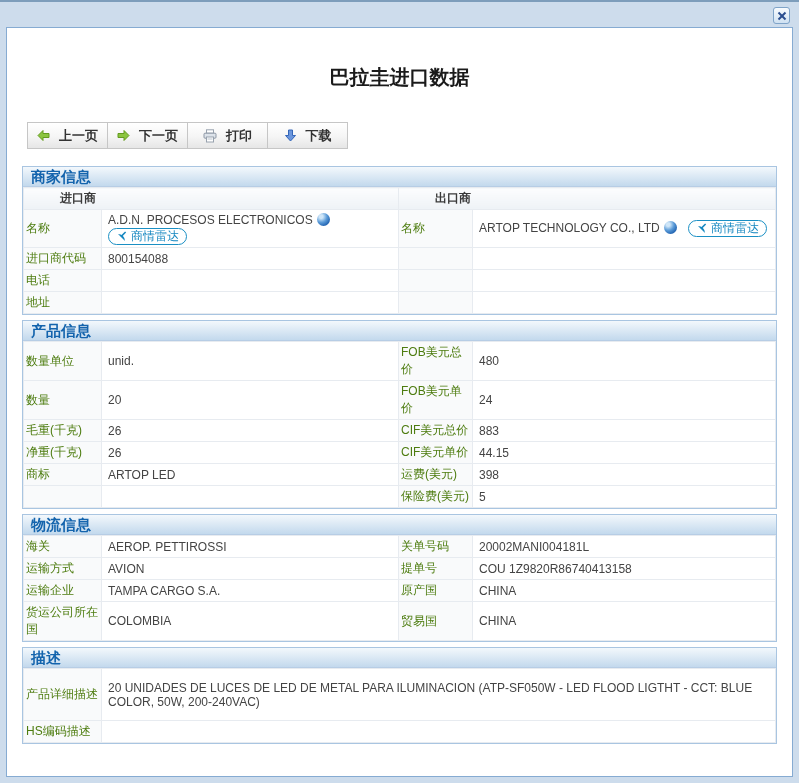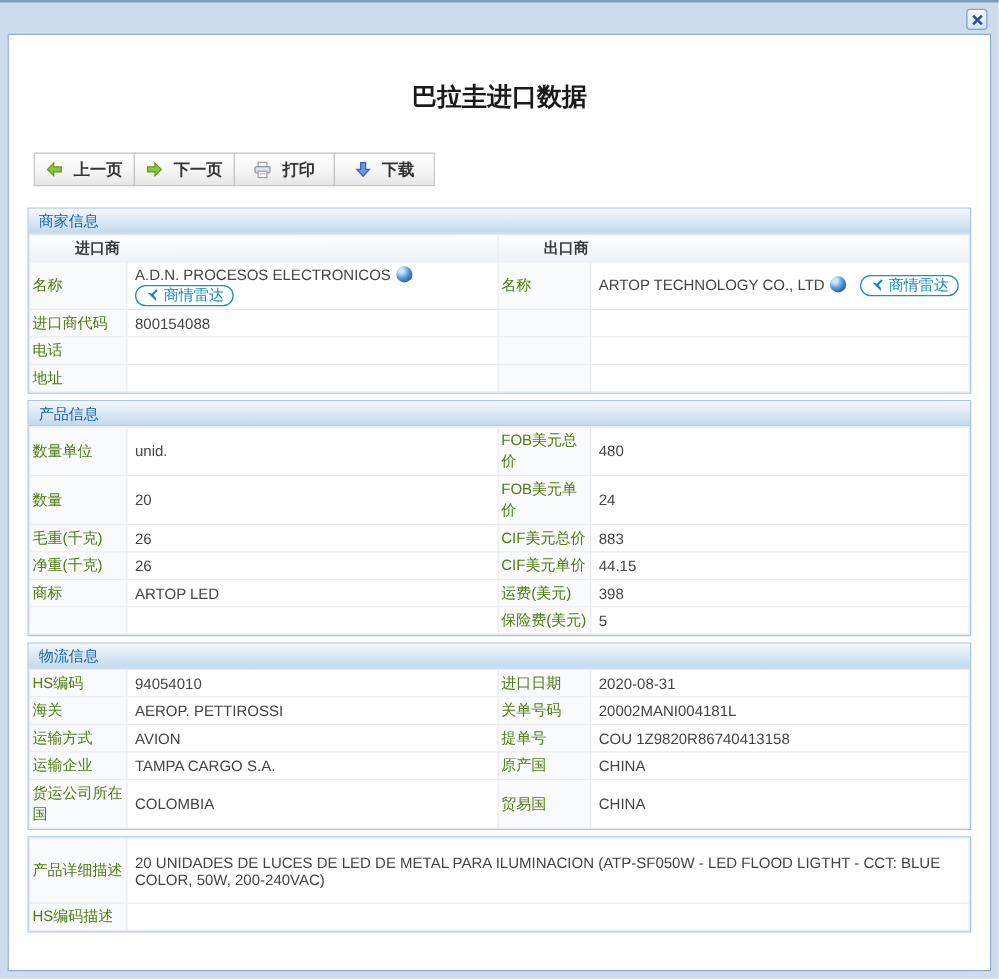--- a/index.html
+++ b/index.html
@@ -41,21 +41,21 @@
     border:1px solid #c6c6c6; margin-right:-1px;
     background:linear-gradient(#ffffff,#f5f5f5 55%,#e6e6e6);
     font-size:13px; color:#333; cursor:pointer;
   }
   .btn svg { flex:0 0 auto; }
 
   .sections { margin:17px 15px 0 15px; }
   .section { border:1px solid #a9c5e1; margin-bottom:5px; background:#fff; }
   .sec-header {
     height:20px; line-height:20px; padding-left:8px;
-    font-size:12px; font-weight:normal; color:#1464ad;
+    font-size:15px; font-weight:bold; color:#1464ad;
     background:linear-gradient(#f3f8fc,#c3d9ed);
     border-bottom:1px solid #b7cde5;
   }
   table { width:100%; border-collapse:collapse; table-layout:fixed; }
   td {
     border:1px solid #e7ebf0;
     font-size:12px; color:#444;
     padding:2px 6px; height:21px;
     overflow:hidden; word-wrap:break-word;
     background:#fff; vertical-align:middle;
@@ -251,26 +251,20 @@
       <div class="section">
         <div class="sec-header">物流信息</div>
         <table>
           <colgroup>
               <col style="width:78px">
               <col style="width:297px">
               <col style="width:74px">
               <col>
             </colgroup>
           <tbody>
-              <tr>
-            <td class="lbl">HS编码</td>
-            <td>94054010</td>
-            <td class="lbl">进口日期</td>
-            <td>2020-08-31</td>
-          </tr>
           <tr>
             <td class="lbl">海关</td>
             <td>AEROP. PETTIROSSI</td>
             <td class="lbl">关单号码</td>
             <td>20002MANI004181L</td>
           </tr>
           <tr>
             <td class="lbl">运输方式</td>
             <td>AVION</td>
             <td class="lbl">提单号</td>
@@ -286,20 +280,21 @@
             <td class="lbl">货运公司所在国</td>
             <td>COLOMBIA</td>
             <td class="lbl">贸易国</td>
             <td>CHINA</td>
           </tr>
         </tbody>
           </table>
       </div>
 
       <div class="section">
+        <div class="sec-header">描述</div>
         <table>
           <colgroup>
               <col style="width:78px">
               <col>
             </colgroup>
           <tbody>
               <tr class="r42">
             <td class="lbl">产品详细描述</td>
             <td>20 UNIDADES DE LUCES DE LED DE METAL PARA ILUMINACION (ATP-SF050W - LED FLOOD LIGTHT - CCT: BLUE COLOR, 50W, 200-240VAC)</td>
           </tr>

